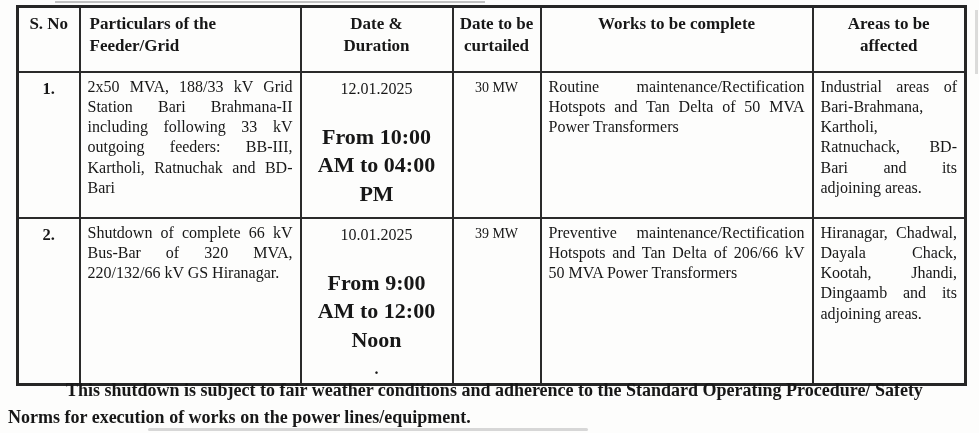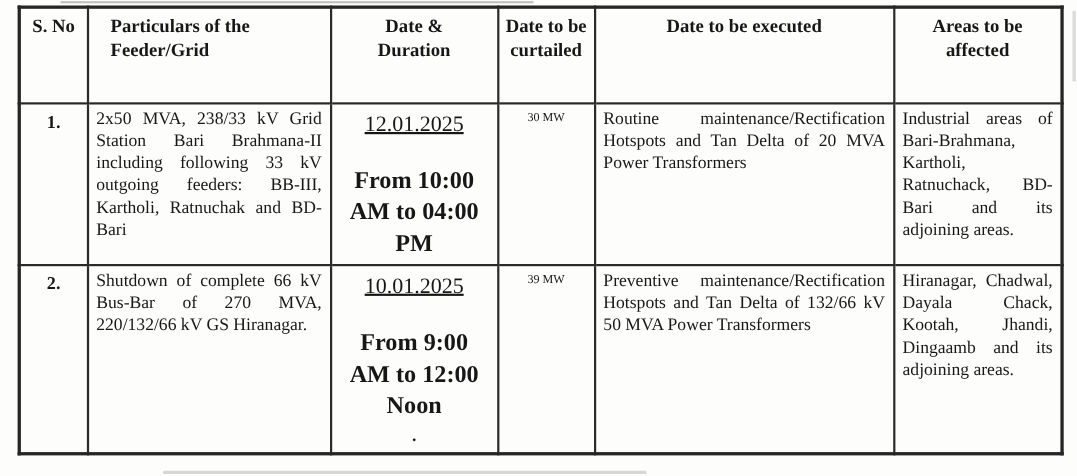--- a/index.html
+++ b/index.html
@@ -37,45 +37,45 @@
     position: absolute; left: 16px; top: 5px;
     width: 948px;
     border-collapse: collapse;
     table-layout: fixed;
     border: 3px solid #262626;
   }
   th, td {
     border: 2px solid #2a2a2a;
     vertical-align: top;
   }
-  thead tr { height: 87px; }
+  thead tr { height: 65px; }
   th {
     font-size: 17px; font-weight: bold;
     text-align: center;
     padding: 5px 6px 0 6px;
     line-height: 1.28;
     overflow-wrap: anywhere;
   }
-  th.h-particulars { text-align: left; padding-left: 20px; }
+  th.h-particulars { text-align: left; padding-left: 9px; }
   th .narrow { display: inline-block; max-width: 86px; text-align: center; }
   tbody tr.row-1 { height: 146px; }
   tbody tr.row-2 { height: 129px; }
   td {
     font-size: 16px;
     line-height: 1.27;
     padding: 4px 7px;
   }
   td.sno {
     text-align: center; font-weight: bold; font-size: 16.5px;
     padding-top: 6px;
   }
   td.just { text-align: justify; }
   td.center { text-align: center; }
-  td.load { text-align: center; font-size: 11px; padding-top: 6px; }
-  .date-val { font-size: 20px; margin-top: 2px; text-decoration: underline; }
+  td.load { text-align: center; font-size: 14px; padding-top: 6px; }
+  .date-val { font-size: 16px; margin-top: 2px; }
   .duration-val {
     font-weight: bold; font-size: 22px;
     max-width: 122px; margin: 24px auto 0 auto;
     line-height: 1.3;
   }
   .duration-note { font-weight: bold; margin-top: 4px; }
   
   .footer-note {
     position: absolute; left: 8px; top: 377px;
     width: 952px;
@@ -103,47 +103,48 @@
       <col style="width:88px">
       <col style="width:272px">
       <col style="width:153px">
     </colgroup>
     <thead>
       <tr>
         <th>S. No</th>
         <th class="h-particulars">Particulars of the Feeder/Grid</th>
         <th><span class="narrow">Date &amp; Duration</span></th>
         <th>Date to be curtailed</th>
-        <th>Date to be executed</th>
+        <th>Works to be complete</th>
         <th>Areas to be affected</th>
       </tr>
     </thead>
     <tbody>
       <tr class="row-1">
         <td class="sno">1.</td>
-        <td class="just">2x50 MVA, 238/33 kV Grid Station Bari Brahmana-II including following 33 kV outgoing feeders: BB-III, Kartholi, Ratnuchak and BD-Bari</td>
+        <td class="just">2x50 MVA, 188/33 kV Grid Station Bari Brahmana-II including following 33 kV outgoing feeders: BB-III, Kartholi, Ratnuchak and BD-Bari</td>
         <td class="center">
           <div class="date-val">12.01.2025</div>
           <div class="duration-val">From 10:00 AM to 04:00 PM</div>
         </td>
         <td class="load">30 MW</td>
-        <td class="just">Routine maintenance/Rectification Hotspots and Tan Delta of 20 MVA Power Transformers</td>
+        <td class="just">Routine maintenance/Rectification Hotspots and Tan Delta of 50 MVA Power Transformers</td>
         <td class="just">Industrial areas of Bari-Brahmana, Kartholi, Ratnuchack, BD-Bari and its adjoining areas.</td>
       </tr>
       <tr class="row-2">
         <td class="sno">2.</td>
-        <td class="just">Shutdown of complete 66 kV Bus-Bar of 270 MVA, 220/132/66 kV GS Hiranagar.</td>
+        <td class="just">Shutdown of complete 66 kV Bus-Bar of 320 MVA, 220/132/66 kV GS Hiranagar.</td>
         <td class="center">
           <div class="date-val">10.01.2025</div>
           <div class="duration-val">From 9:00 AM to 12:00 Noon</div>
           <div class="duration-note">.</div>
         </td>
         <td class="load">39 MW</td>
-        <td class="just">Preventive maintenance/Rectification Hotspots and Tan Delta of 132/66 kV 50 MVA Power Transformers</td>
+        <td class="just">Preventive maintenance/Rectification Hotspots and Tan Delta of 206/66 kV 50 MVA Power Transformers</td>
         <td class="just">Hiranagar, Chadwal, Dayala Chack, Kootah, Jhandi, Dingaamb and its adjoining areas.</td>
       </tr>
     </tbody>
   </table>
 
+  <p class="footer-note">This shutdown is subject to fair weather conditions and adherence to the Standard Operating Procedure/ Safety Norms for execution of works on the power lines/equipment.</p>
 
   <div class="artifact-bottom"></div>
 
 </div>
 
 </body></html>

